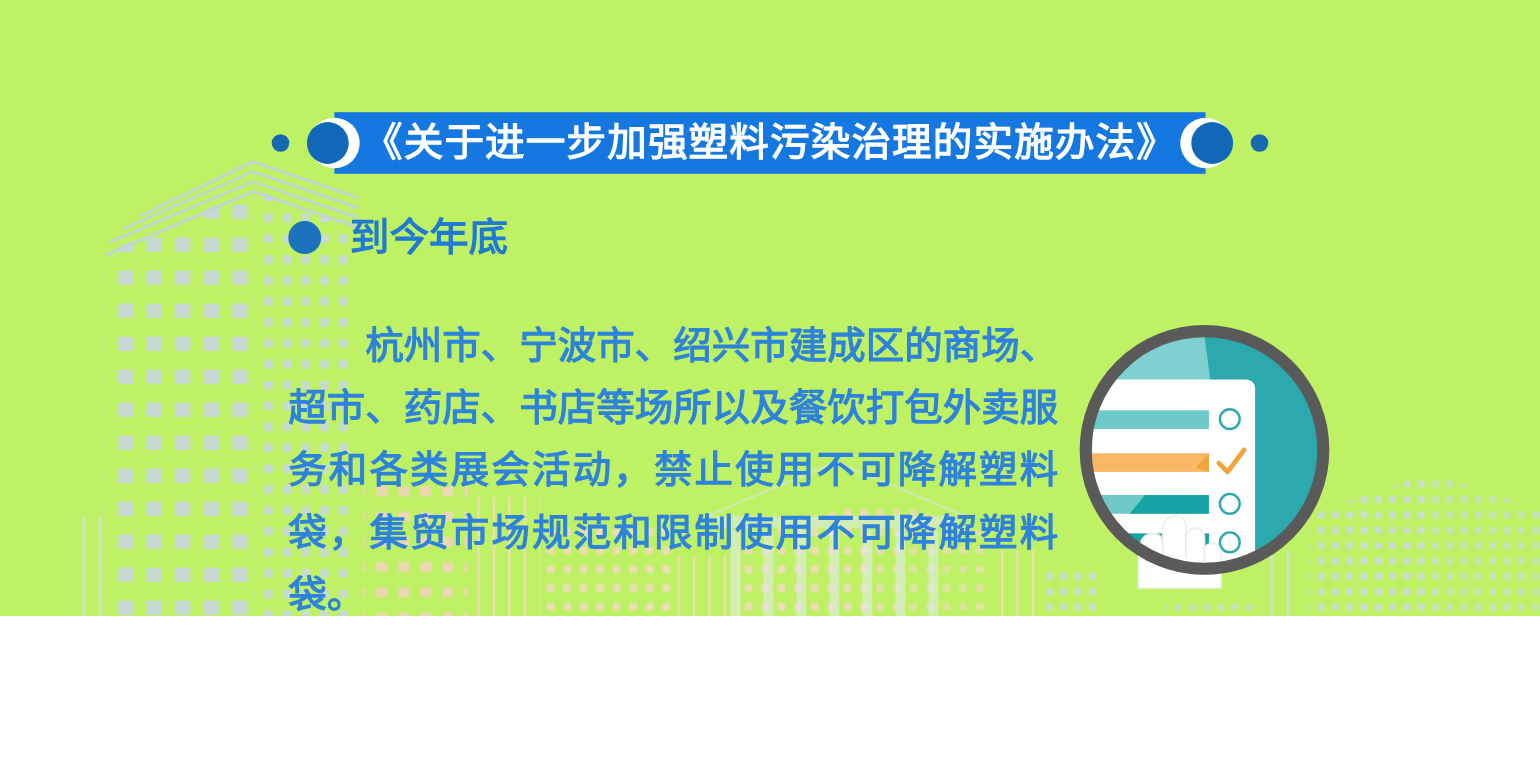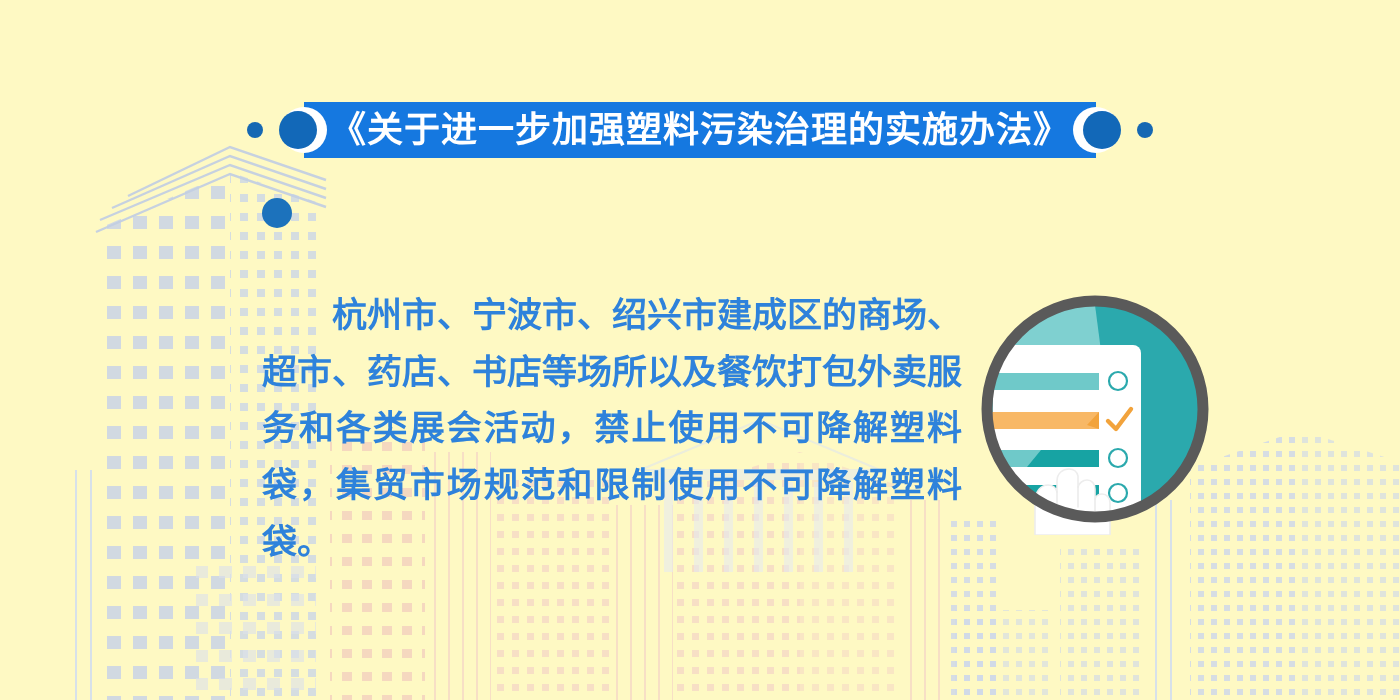--- a/index.html
+++ b/index.html
@@ -7,22 +7,22 @@
     margin: 0;
     padding: 0;
     background: #ffffff;
   }
   body {
     font-family: "Liberation Sans", "DejaVu Sans", sans-serif;
   }
   #poster {
     position: relative;
     width: 1400px;
-    height: 700px;
-    background: #fef9c3;
+    height: 560px;
+    background: #bef264;
     overflow: hidden;
   }
 
   
   .city-layer {
     position: absolute;
     left: 0;
     top: 0;
     width: 1400px;
     height: 700px;
@@ -260,20 +260,21 @@
     <span class="banner">
       <span class="banner-text">《关于进一步加强塑料污染治理的实施办法》</span>
     </span>
     <span class="title-dot-lg"></span>
     <span class="title-gap-a"></span>
     <span class="title-dot-sm"></span>
   </div>
 
   <div class="subtitle-row">
     <span class="subtitle-bullet"></span>
+    <span class="subtitle-text">到今年底</span>
   </div>
 
   <p class="body-text">杭州市、宁波市、绍兴市建成区的商场、超市、药店、书店等场所以及餐饮打包外卖服务和各类展会活动，禁止使用不可降解塑料袋，集贸市场规范和限制使用不可降解塑料袋。</p>
 
   <svg class="illus" viewBox="0 0 240 240" aria-hidden="true">
     <defs>
       <clipPath id="discClip">
         <circle cx="120" cy="114" r="104"></circle>
       </clipPath>
     </defs>

